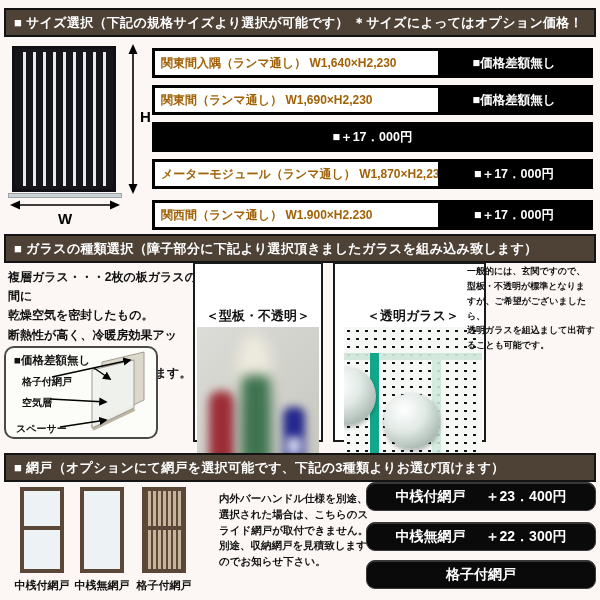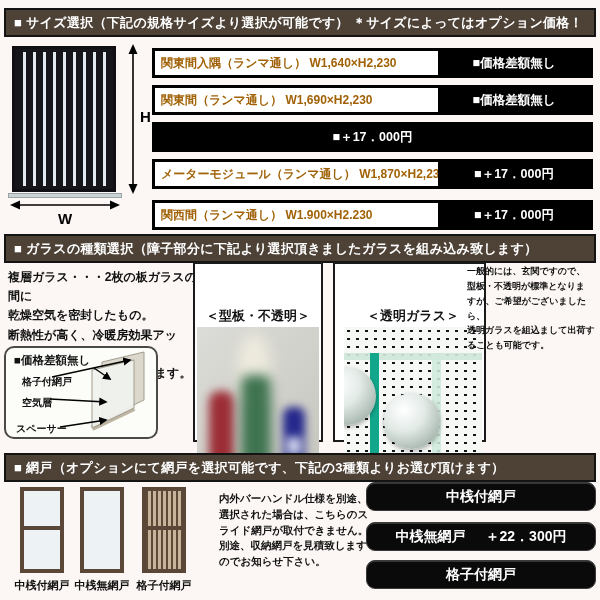--- a/index.html
+++ b/index.html
@@ -240,20 +240,21 @@
 <div class="screen-note">
   <div class="p2">内外バーハンドル仕様を別途、
 選択された場合は、こちらのス
 ライド網戸が取付できません。
 別途、収納網戸を見積致します
 のでお知らせ下さい。</div>
 </div>
 
 <div class="opt-box" id="opt1">
   <span>中桟付網戸</span>
+  <span>＋23．400円</span>
 </div>
 <div class="opt-box" id="opt2">
   <span>中桟無網戸</span>
   <span>＋22．300円</span>
 </div>
 <div class="opt-box" id="opt3">
   <span>格子付網戸</span>
 </div>
 
 </body></html>

